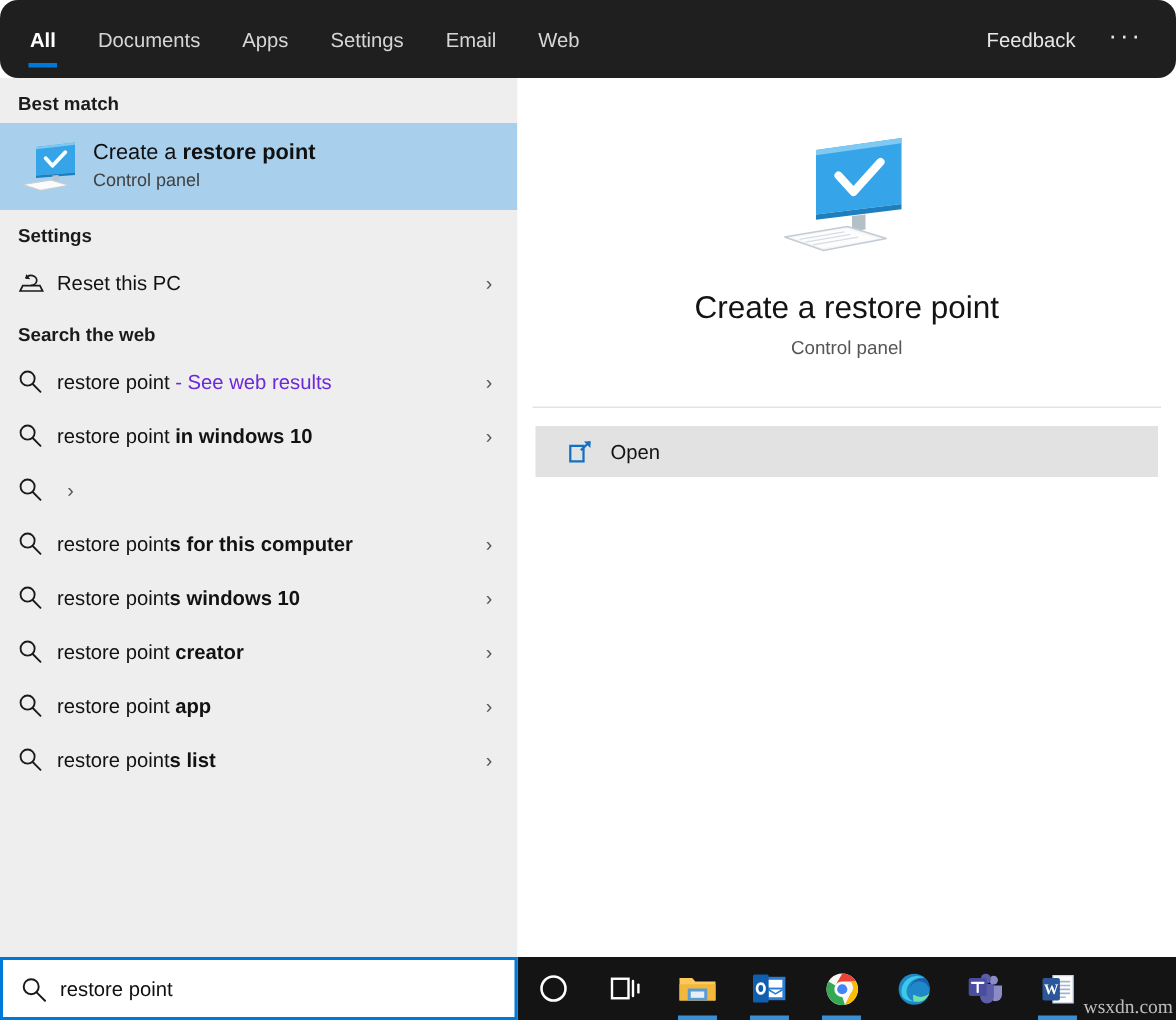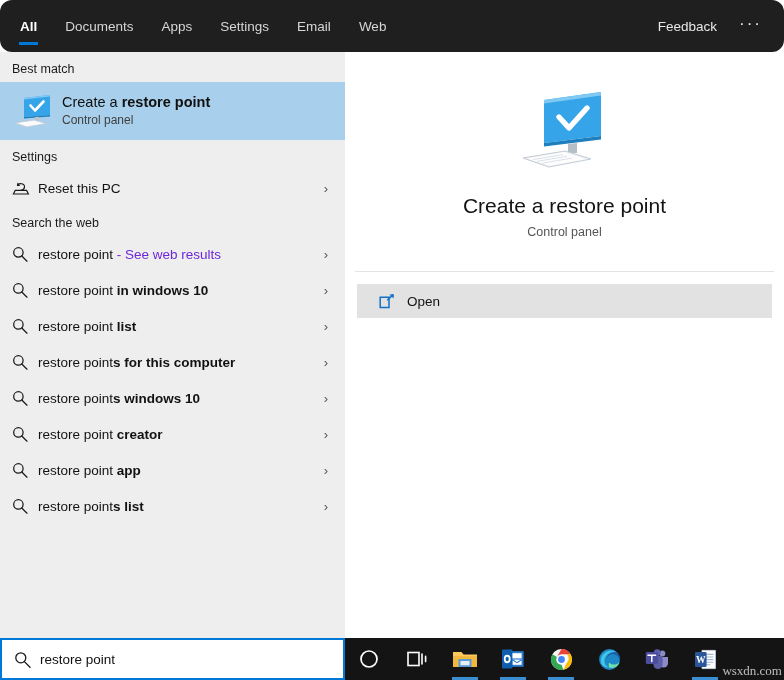--- a/index.html
+++ b/index.html
@@ -103,21 +103,21 @@
   
   .left-pane {
     width: 345px;
     height: 586px;
     background: #eeeeee;
     overflow: hidden;
     position: relative;
   }
   .section-head {
     font-size: 12.5px;
-    font-weight: normal;
+    font-weight: bold;
     color: #1b1b1b;
     padding: 10px 0 6px 12px;
   }
   .best-head { padding-top: 10px; }
 
   .best-item {
     display: flex;
     align-items: center;
     height: 58px;
     background: #a8cfeb;
@@ -400,21 +400,20 @@
             <div class="row-label"><span>restore point </span><b>in windows 10</b></div>
             <div class="chev">›</div>
           </div>
           <div class="row">
             <div class="row-icon">
               <svg width="16" height="16" viewBox="0 0 16 16">
                 <circle cx="6.4" cy="6.4" r="4.7" fill="none" stroke="#1a1a1a" stroke-width="1.25"></circle>
                 <path d="M9.8 10 L15 15.2" stroke="#1a1a1a" stroke-width="1.25" stroke-linecap="round"></path>
               </svg>
             </div>
-            <div class="row-label"><span>restore point </span><b>list</b></div>
             <div class="chev">›</div>
           </div>
           <div class="row">
             <div class="row-icon">
               <svg width="16" height="16" viewBox="0 0 16 16">
                 <circle cx="6.4" cy="6.4" r="4.7" fill="none" stroke="#1a1a1a" stroke-width="1.25"></circle>
                 <path d="M9.8 10 L15 15.2" stroke="#1a1a1a" stroke-width="1.25" stroke-linecap="round"></path>
               </svg>
             </div>
             <div class="row-label"><span>restore point</span><b>s for this computer</b></div>

